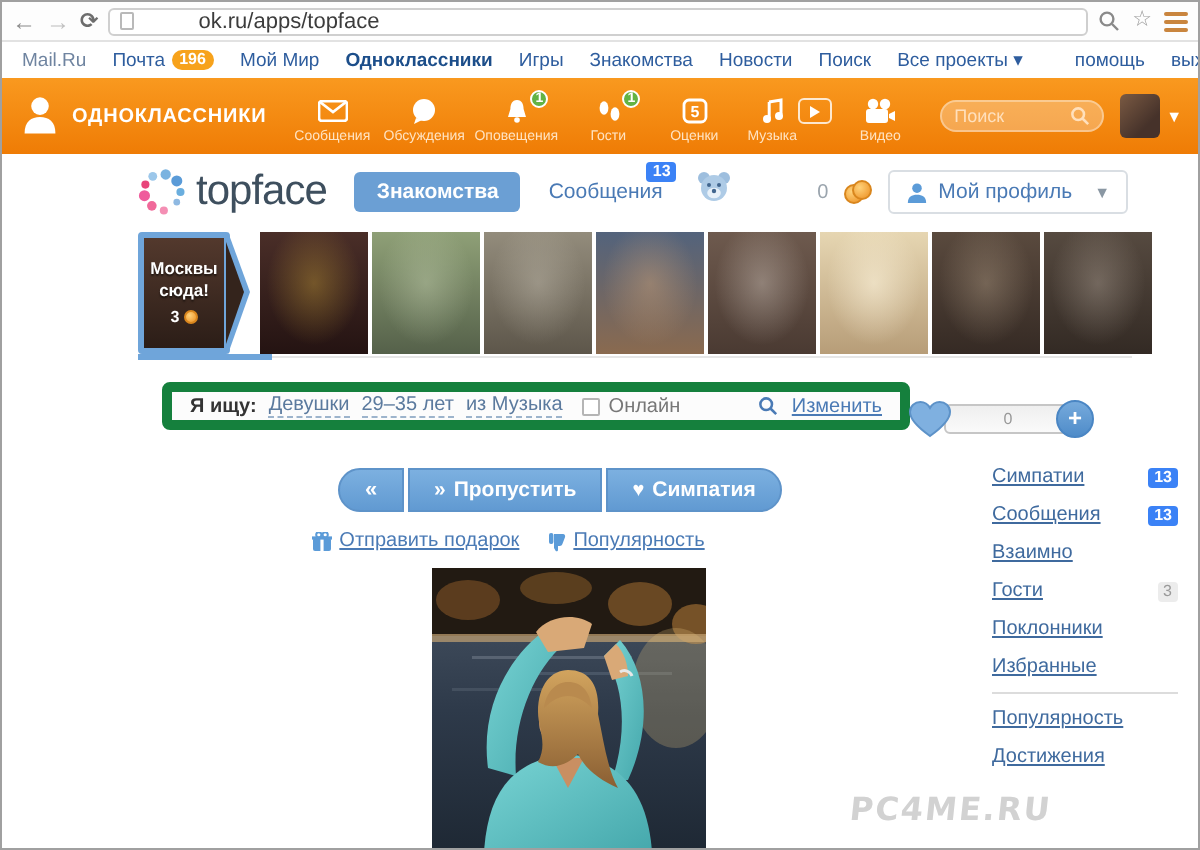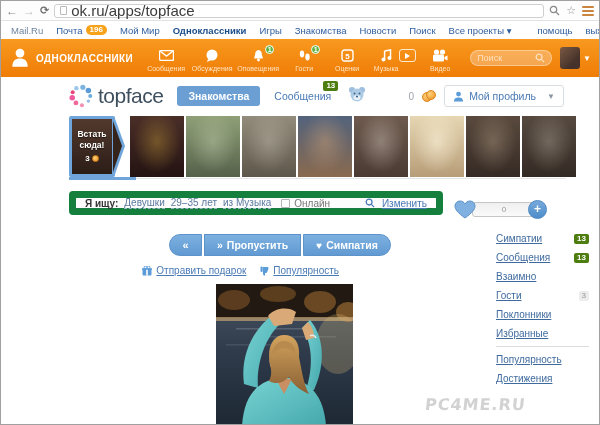--- a/index.html
+++ b/index.html
@@ -6,21 +6,21 @@
   body { background:#888; }
   #window { position:relative; width:600px; height:425px; background:#fff; border:1px solid #a0a0a0; overflow:hidden; }
 
   
   .chrome { position:absolute; top:0; left:0; right:0; height:20px; background:#fdfdfd; border-bottom:1px solid #e2e2e2; display:flex; align-items:center; padding:0 5px; gap:5px; }
   .nav-arrow { font-size:12px; color:#8d8d8d; line-height:1; }
   .nav-arrow.fwd { color:#c0c0c0; }
   .reload { font-size:11px; color:#6d6d6d; font-weight:bold; }
   .addr { flex:1; height:14px; background:#fff; border:1px solid #cfcfcf; border-radius:3px; display:flex; align-items:center; padding:0 5px; gap:4px; }
   .doc-ico { width:7px; height:9px; border:1px solid #b9b9b9; border-radius:1px; }
-  .url { font-size:15px; color:#3c3c3c; }
+  .url { font-size:11px; color:#3c3c3c;margin-left:28px; }
   .chrome-right { display:flex; align-items:center; gap:6px; }
   .star { font-size:11px; color:#9a9a9a; line-height:1; }
   .menu-ico { width:12px; display:flex; flex-direction:column; gap:2px; }
   .menu-ico i { display:block; height:2px; background:#c9853e; border-radius:1px; }
 
   
   .mailbar { position:absolute; top:20px; left:0; right:0; height:18px; background:#fff; display:flex; align-items:center; padding:0 10px; gap:13px; font-size:9.5px; }
   .mailbar a { color:#2e5d9e; text-decoration:none; white-space:nowrap; display:flex; align-items:center; gap:3px; }
   .mailbar a.muted { color:#6f84a0; }
   .mailbar a.current { color:#1c4e8a; font-weight:bold; }
@@ -46,21 +46,21 @@
 
   
   .page { position:absolute; top:76px; left:0; right:0; bottom:0; background:#fff; }
 
   .tf-head { position:absolute; top:6px; left:68px; right:35px; height:26px; display:flex; align-items:center; }
   .tf-logo { display:flex; align-items:center; gap:5px; }
   .tf-logo-text { font-size:21px; color:#3e4f5e; letter-spacing:-.5px; }
   .tf-tab { margin-left:14px; background:#6b9fd4; color:#fff; font-size:10.5px; font-weight:bold; border-radius:3px; padding:4px 11px; }
   .tf-msg { position:relative; margin-left:14px; color:#4a7ab5; font-size:10.5px; text-decoration:none; }
   .tf-msg .rbadge { position:absolute; top:-9px; right:-7px; }
-  .rbadge { background:#4d7c0f; color:#fff; font-size:8px; font-weight:bold; border-radius:2px; padding:1px 3px; line-height:1; }
+  .rbadge { background:#3b82f6; color:#fff; font-size:8px; font-weight:bold; border-radius:2px; padding:1px 3px; line-height:1; }
   .gift-ico { margin-left:16px; }
   .tf-right { margin-left:auto; display:flex; align-items:center; gap:8px; }
   .coin-count { color:#9aa4ad; font-size:10px; }
   .coins { position:relative; width:14px; height:12px; }
   .coins i { position:absolute; width:10px; height:10px; border-radius:50%; background:radial-gradient(circle at 35% 35%,#ffd27a,#f2a33c 70%); border:1px solid #d9861d; }
   .coins i:nth-child(1){ left:0; top:2px; } .coins i:nth-child(2){ left:4px; top:0; }
   .profile-box { display:flex; align-items:center; gap:5px; border:1px solid #d9dee3; border-radius:3px; background:#fff; padding:4px 8px; }
   .profile-box .lbl { color:#4a7ab5; font-size:10.5px; }
   .profile-box .caret { color:#8a97a3; font-size:8px; margin-left:6px; }
 
@@ -72,38 +72,38 @@
   .mini-coin { width:7px; height:7px; border-radius:50%; background:radial-gradient(circle at 35% 35%,#ffd27a,#f2a33c 70%); border:1px solid #d9861d; }
   .cta-arrow-outer { width:0; height:0; border-top:30px solid transparent; border-bottom:31px solid transparent; border-left:11px solid #6fa5da; margin-left:-1px; z-index:1; }
   .cta-arrow-inner { position:absolute; left:44px; top:5px; width:0; height:0; border-top:25px solid transparent; border-bottom:26px solid transparent; border-left:9px solid #34241c; z-index:3; }
   .thumbs { display:flex; gap:2px; margin-left:5px; }
   .thumb { width:54px; height:61px; background:#777; }
 
   .strip-divider { position:absolute; top:101px; left:68px; width:497px; border-top:1px solid #e6e6e6; }
   .strip-active { position:absolute; top:100px; left:68px; width:67px; height:3px; background:#6fa5da; }
 
   
-  .filter { position:absolute; top:114px; left:68px; width:374px; height:24px; border:7px solid #15803d; border-radius:4px; background:#fcfcfc; display:flex; align-items:center; padding:0 9px; gap:6px; font-size:10px; }
+  .filter { position:absolute; top:114px; left:80px; width:374px; height:24px; border:5px solid #15803d; border-radius:4px; background:#fcfcfc; display:flex; align-items:center; padding:0 9px; gap:6px; font-size:10px; }
   .filter .flabel { font-weight:bold; color:#333; }
   .fseg { color:#5b7a9e; border-bottom:1px dashed #9db4cc; text-decoration:none; }
   .fonline { display:flex; align-items:center; gap:4px; color:#777; margin-left:4px; }
   .cb { width:9px; height:9px; border:1px solid #b5b5b5; border-radius:1px; background:#fff; }
   .filter .spacer { flex:1; }
   .fedit { color:#4a7ab5; text-decoration:underline; display:flex; align-items:center; gap:7px; }
 
   
   .actions { position:absolute; top:157px; left:168px; display:flex; gap:2px; }
   .abtn { height:22px; background:linear-gradient(180deg,#7cb0e0,#619ad2); border:1px solid #5e93c9; color:#fff; font-size:10.5px; font-weight:bold; display:flex; align-items:center; justify-content:center; gap:4px; }
   .abtn.first { width:33px; border-radius:11px 0 0 11px; font-size:11px; }
   .abtn.mid { padding:0 12px; }
   .abtn.last { padding:0 12px; border-radius:0 11px 11px 0; }
   .heart-sm { font-size:10px; }
 
   
-  .sec-links { position:absolute; top:188px; left:168px; width:170px; display:flex; justify-content:flex-end; gap:14px; font-size:10px; }
+  .sec-links { position:absolute; top:188px; left:168px; width:170px; display:flex; justify-content:center; gap:14px; font-size:10px; }
   .sec-links a { color:#4a7ab5; text-decoration:underline; display:flex; align-items:center; gap:4px; white-space:nowrap; }
 
   
   .main-photo { position:absolute; top:207px; left:215px; width:137px; height:142px; overflow:hidden; }
 
   
   .side-rating { position:absolute; top:120px; left:453px; width:93px; height:25px; display:flex; align-items:center; }
   .rate-bar { flex:1; height:15px; border:1px solid #c6c6c6; border-radius:3px; background:linear-gradient(180deg,#efefef,#fafafa); display:flex; align-items:center; justify-content:center; color:#999; font-size:8px; margin-left:-4px; }
   .rate-plus { width:19px; height:19px; border-radius:50%; background:linear-gradient(180deg,#76aadc,#4f8cc9); border:1px solid #4a86c4; color:#fff; font-size:12px; font-weight:bold; line-height:16px; text-align:center; margin-left:-8px; z-index:2; }
   .side-menu { position:absolute; top:152px; left:453px; width:93px; font-size:10px;margin-left:42px; }
@@ -298,21 +298,21 @@
               <path d="M1,11.5 C1,8 3.2,7 6,7 C8.8,7 11,8 11,11.5 Z" fill="#5b9bd8"></path>
             </svg>
           <span class="lbl">Мой профиль</span>
           <span class="caret">▼</span>
         </div>
       </div>
     </div>
 
     <div class="strip">
       <div class="cta-tile">
-        <span class="t">Встать</span>
+        <span class="t">Москвы</span>
         <span class="t">сюда!</span>
         <span class="cta-price">
           <span>3</span>
             <span class="mini-coin"></span>
         </span>
       </div>
       <div class="cta-arrow-outer"></div>
       <div class="cta-arrow-inner"></div>
       <div class="thumbs">
         <div class="thumb" style="background: radial-gradient(at 50% 42%, rgba(202, 162, 58, 0.4) 0%, rgba(0, 0, 0, 0) 62%), linear-gradient(rgb(74, 46, 40), rgb(36, 19, 18));"></div>

